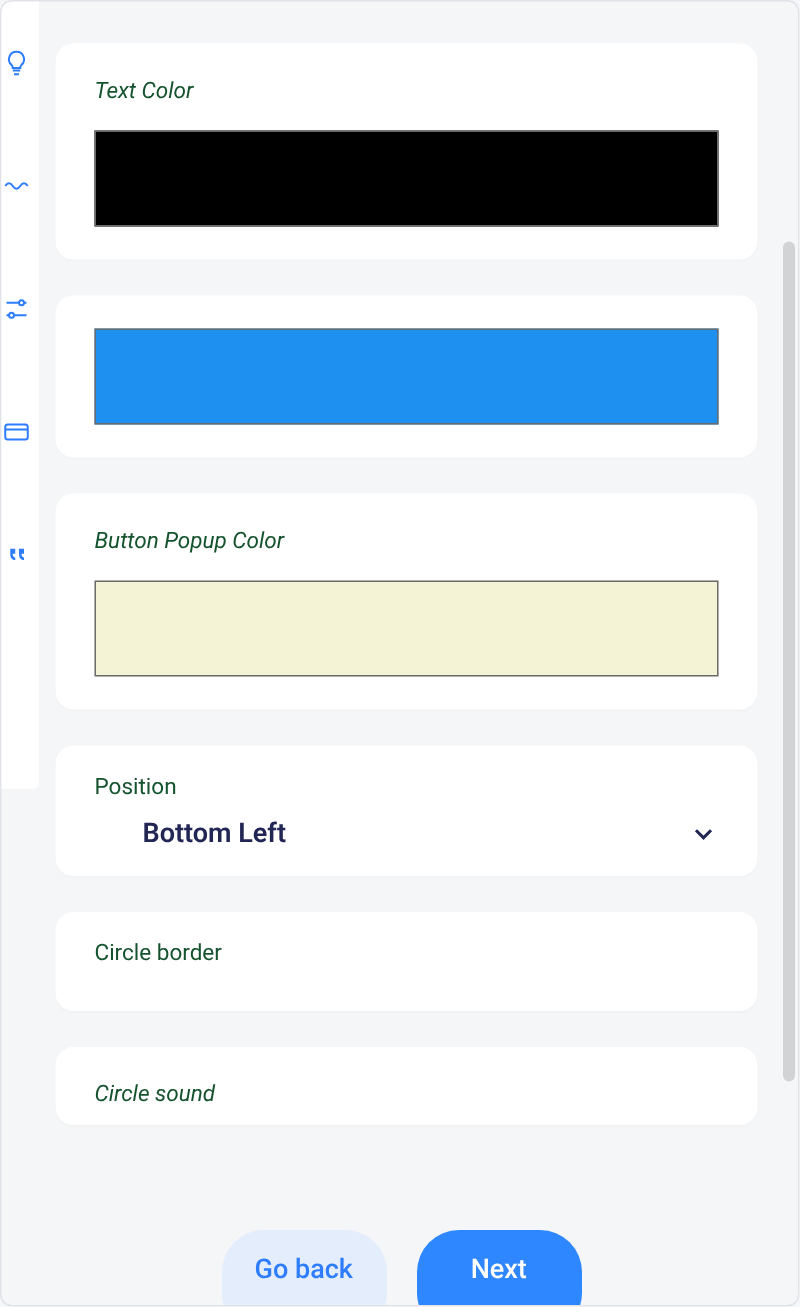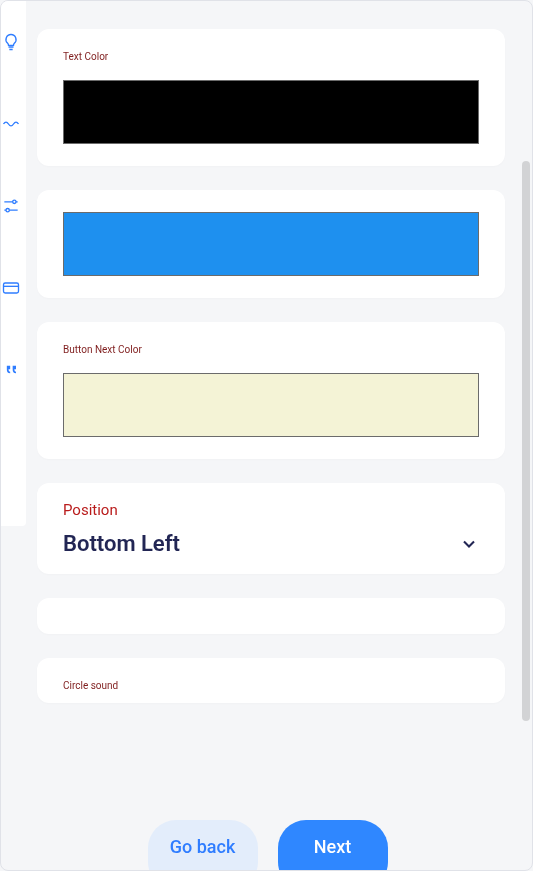--- a/index.html
+++ b/index.html
@@ -63,47 +63,49 @@
       flex-direction: column;
       gap: 24px;
     }
     .card {
       background: #ffffff;
       border-radius: 12px;
       padding: 22px 26px;
       box-shadow: 0 1px 2px rgba(0,0,0,0.02);
     }
     .card-label {
-      font-size: 10px;
-      color: #7f1d1d;
+      font-size: 15px;
+      color: #14532d;
       margin-bottom: 18px;
+      font-style: italic;
     }
     .color-swatch {
       width: 100%;
       height: 64px;
       border: 1px solid #6b6b6b;
     }
     .select-card {
       padding: 18px 26px 18px 26px;
     }
     .select-label {
       font-size: 15px;
-      color: #b91c1c;
+      color: #14532d;
       margin-bottom: 12px;
     }
     .select-row {
       display: flex;
       align-items: center;
       justify-content: space-between;
       cursor: pointer;
     }
     .select-value {
-      font-size: 22px;
+      font-size: 18px;
       font-weight: 600;
       color: #222654;
+      margin-left: 32px;
     }
     .chev {
       width: 20px;
       height: 20px;
       color: #222654;
     }
     .popup-card {
       padding: 22px 26px 12px 26px;
     }
     .footer {
@@ -187,37 +189,38 @@
     <div class="card">
       <div class="card-label">Text Color</div>
       <div class="color-swatch" style="background:#000000;"></div>
     </div>
 
     <div class="card">
       <div class="color-swatch" style="background:#1e90ef;"></div>
     </div>
 
     <div class="card">
-      <div class="card-label">Button Next Color</div>
+      <div class="card-label">Button Popup Color</div>
       <div class="color-swatch" style="background:#f4f3d6;"></div>
     </div>
 
     <div class="card select-card">
       <div class="select-label">Position</div>
       <div class="select-row">
         <span class="select-value">Bottom Left</span>
         <span class="chev">
           <svg viewBox="0 0 24 24" fill="none" stroke="currentColor" stroke-width="2.5">
               <path d="M6 9l6 6 6-6"></path>
             </svg>
         </span>
       </div>
     </div>
 
     <div class="card select-card">
+      <div class="select-label">Circle border</div>
     </div>
 
     <div class="card popup-card">
       <div class="card-label" style="margin-bottom:0">Circle sound</div>
     </div>
 
   </div>
 
   <div class="footer">
     <div class="btn btn-secondary">Go back</div>

